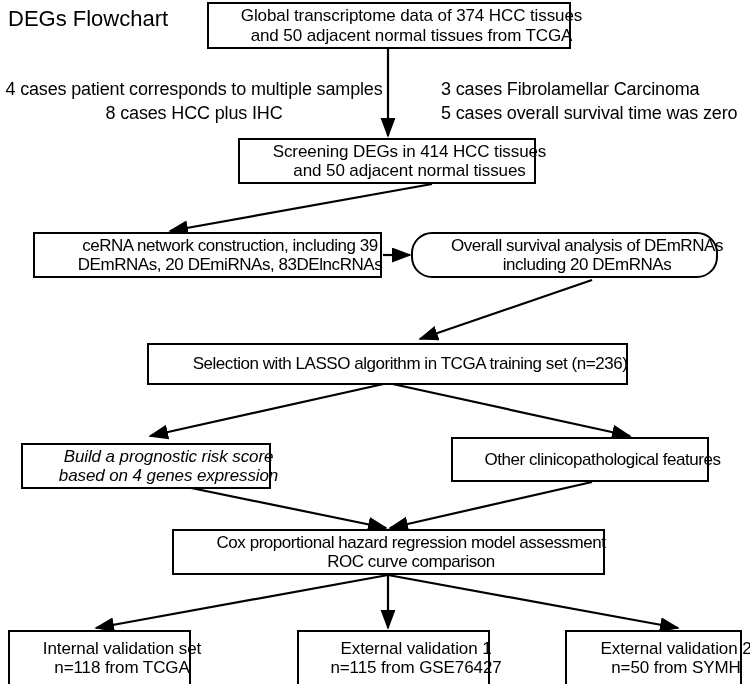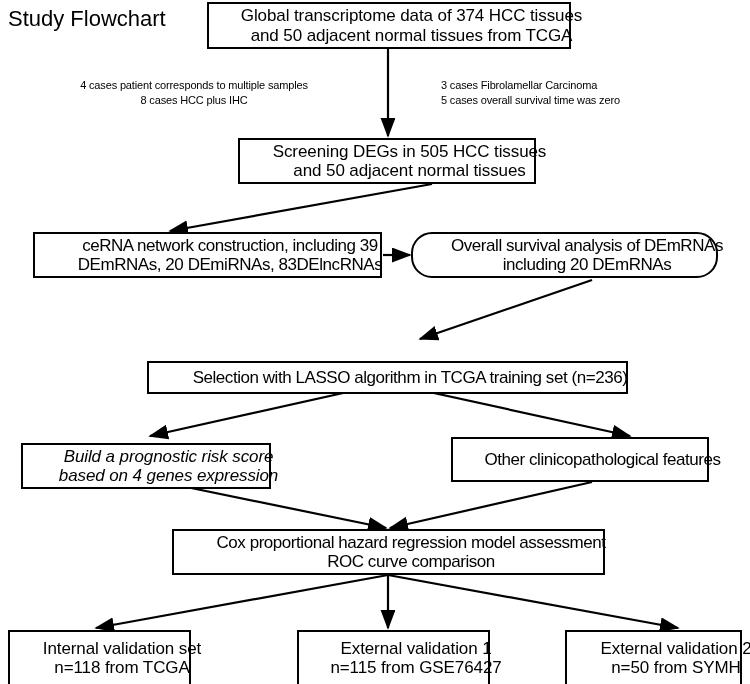--- a/index.html
+++ b/index.html
@@ -40,21 +40,21 @@
     z-index: 2;
     padding-left: 45px;
   }
   .node .ln {
     display: block;
     white-space: nowrap;
   }
   .node.tight { letter-spacing: -0.45px; }
   .freetext {
     position: absolute;
-    font-size: 11px;
+    font-size: 18px;
     line-height: 1.32;
     letter-spacing: -0.15px;
     white-space: nowrap;
     z-index: 2;
   }
   .freetext .ln { display: block; }
   .title {
     position: absolute;
     font-size: 22px;
     letter-spacing: 0px;
@@ -81,53 +81,53 @@
       <line x1="388" y1="383" x2="150" y2="436"></line>
       <line x1="388" y1="383" x2="630" y2="436"></line>
       <line x1="167" y1="483" x2="386" y2="528"></line>
       <line x1="592" y1="482" x2="390" y2="528"></line>
       <line x1="388" y1="575" x2="96" y2="628"></line>
       <line x1="388" y1="575" x2="388" y2="628"></line>
       <line x1="388" y1="575" x2="678" y2="628"></line>
     </g>
   </svg>
 
-  <div class="title" style="left:8px; top:6px;">Study Flowchart</div>
+  <div class="title" style="left:8px; top:6px;">DEGs Flowchart</div>
 
   <div class="node" style="left:207px; top:2px; width:364px; height:47px;">
     <span class="ln">Global transcriptome data of 374 HCC tissues</span>
     <span class="ln">and 50 adjacent normal tissues from TCGA</span>
   </div>
 
   <div class="freetext" style="left:4px; top:78px; width:380px; text-align:center;">
     <span class="ln">4 cases patient corresponds to multiple samples</span>
     <span class="ln">8 cases HCC plus IHC</span>
   </div>
 
   <div class="freetext" style="left:441px; top:78px;">
     <span class="ln">3 cases Fibrolamellar Carcinoma</span>
     <span class="ln">5 cases overall survival time was zero</span>
   </div>
 
   <div class="node" style="left:238px; top:138px; width:298px; height:46px;">
-    <span class="ln">Screening DEGs in 505 HCC tissues</span>
+    <span class="ln">Screening DEGs in 414 HCC tissues</span>
     <span class="ln">and 50 adjacent normal tissues</span>
   </div>
 
   <div class="node tight" style="left:33px; top:232px; width:349px; height:46px;">
     <span class="ln">ceRNA network construction, including 39</span>
     <span class="ln">DEmRNAs, 20 DEmiRNAs, 83DElncRNAs</span>
   </div>
 
   <div class="node tight" style="left:411px; top:232px; width:307px; height:46px;border-radius:21px;">
     <span class="ln">Overall survival analysis of DEmRNAs</span>
     <span class="ln">including 20 DEmRNAs</span>
   </div>
 
-  <div class="node tight" style="left:147px; top:361px; width:481px; height:33px;">
+  <div class="node tight" style="left:147px; top:343px; width:481px; height:42px;">
     <span class="ln">Selection with LASSO algorithm in TCGA training set (n=236)</span>
   </div>
 
   <div class="node" style="left:21px; top:443px; width:250px; height:46px;font-style:italic;">
     <span class="ln">Build a prognostic risk score</span>
     <span class="ln">based on 4 genes expression</span>
   </div>
 
   <div class="node tight" style="left:451px; top:437px; width:258px; height:45px;text-align:right;">
     <span class="ln">Other clinicopathological features</span>

